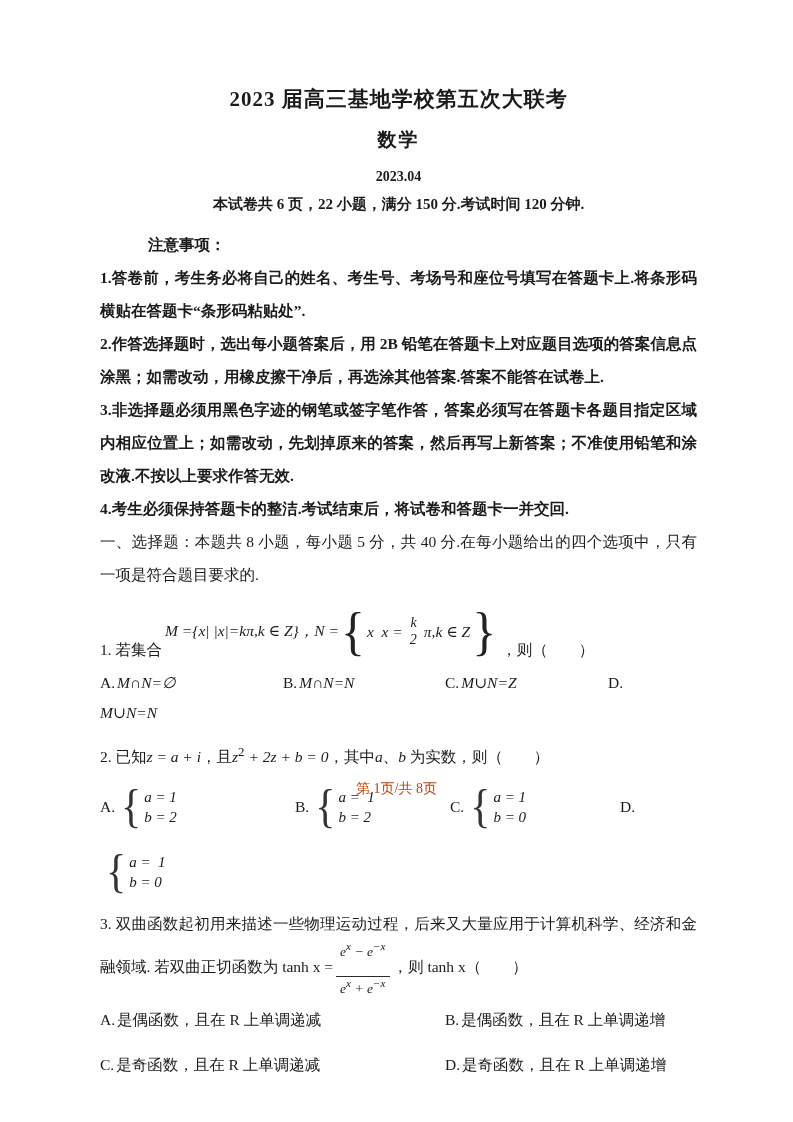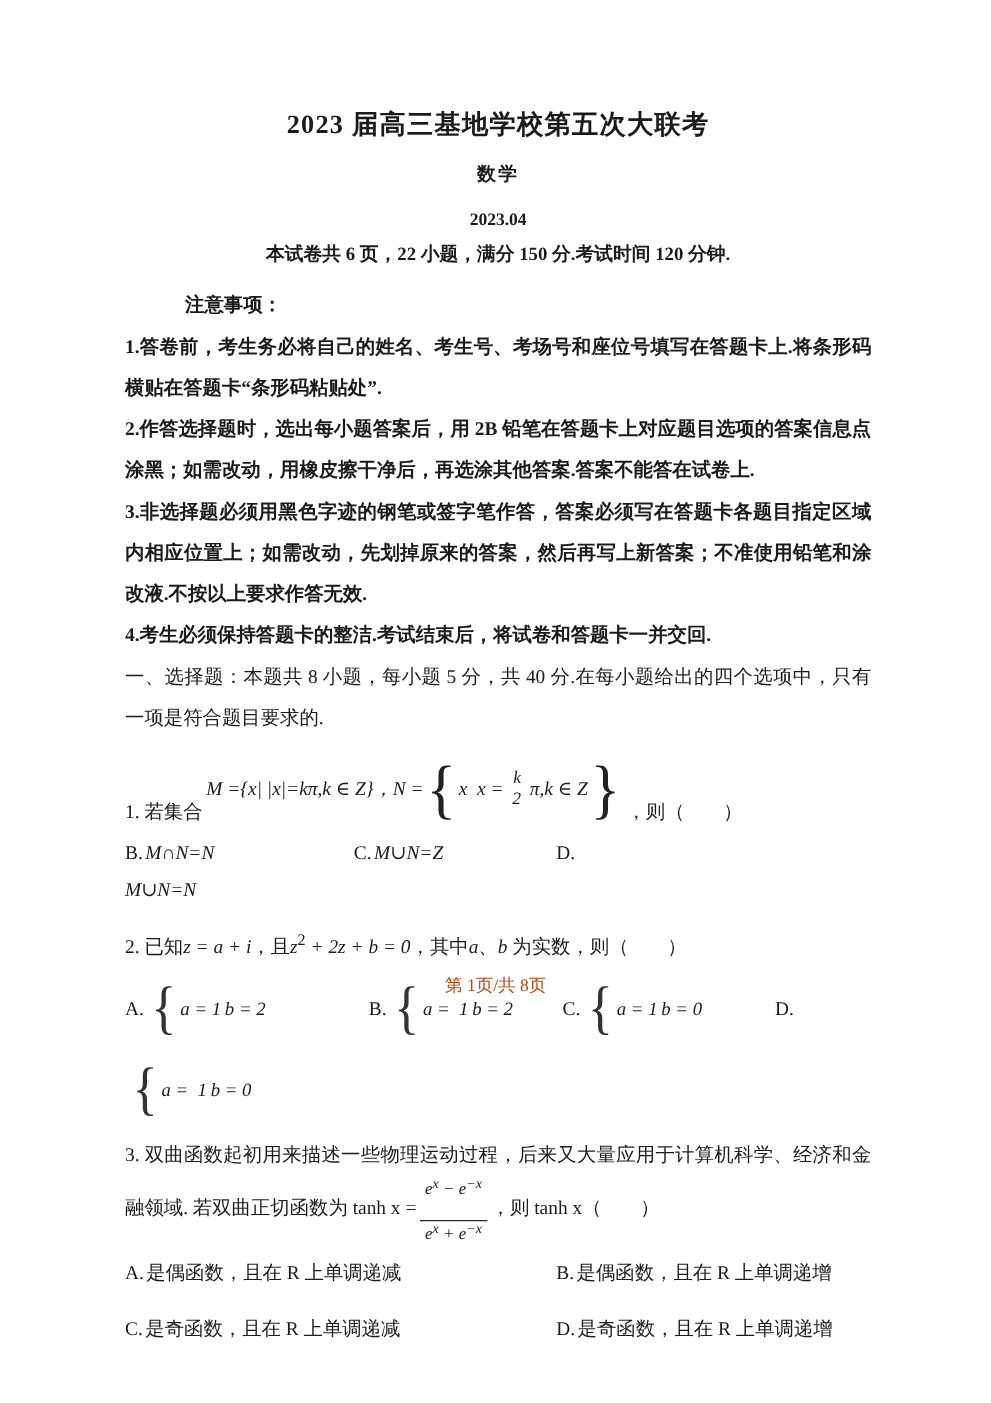--- a/index.html
+++ b/index.html
@@ -15,21 +15,21 @@
     width: 793px; height: 840px;
     padding: 86px 96px 0 100px;
     position: relative;
   }
   .center { text-align: center; }
   .b { font-weight: 400; }
   .mi { font-style: italic; }
   .pre { white-space: pre-wrap; }
 
   .exam-title { font-size: 21px; font-weight: 700; letter-spacing: 1px; line-height: 26px; }
-  .subject    { font-size: 15px; font-weight: 700; margin-top: 16px; line-height: 24px; letter-spacing: 2px; }
+  .subject    { font-size: 19px; font-weight: 700; margin-top: 16px; line-height: 24px; letter-spacing: 2px; }
   .exam-date  { font-size: 14px; font-weight: 700; margin-top: 16px; line-height: 18px; }
   .exam-info  { font-size: 15px; font-weight: 700; margin-top: 7px;  line-height: 22px; }
 
   .notice { margin-top: 13px; }
   .notice-heading { font-size: 15.5px; font-weight: 700; line-height: 33px; margin-left: 48px; }
   .notice-item { font-size: 15.5px; font-weight: 700; line-height: 33px; text-align: justify; }
 
   .section-heading { font-size: 15.5px; line-height: 33px; text-align: justify; }
 
   .question { font-size: 15.5px; }
@@ -49,21 +49,21 @@
   .opts-row-q1 { display: grid; grid-template-columns: 183px 162px 163px auto; margin-top: 6px; line-height: 30px; }
   .opt-label { margin-right: 2px; }
   .opt-wrap { line-height: 30px; }
 
   
   .q2-stem { margin-top: 8px; line-height: 31px; }
   .opts-row-q2 { display: grid; grid-template-columns: 195px 155px 170px auto; margin-top: 4px; align-items: center; min-height: 62px; }
   .opt-cell { display: inline-flex; align-items: center; }
   .cases { display: inline-flex; align-items: center; margin-left: 6px; }
   .cases .cbrace { font-size: 42px; font-weight: 300; line-height: 0.9; transform: scaleY(1.12); margin-right: 3px; color: #333; }
-  .cases .crows { display: inline-flex; flex-direction: row; gap: 3px; font-size: 15px; }
+  .cases .crows { display: inline-flex; flex-direction: column; gap: 3px; font-size: 15px; }
   .cases .crows span { white-space: pre; }
   .q2-dwrap { margin-top: 4px; min-height: 60px; display: flex; align-items: center; }
 
   
   .q3-stem { margin-top: 6px; line-height: 32px; text-align: justify; }
   .q3-stem .frac { font-size: 13.5px; }
   .opts-grid-q3 { display: grid; grid-template-columns: 345px auto; margin-top: 8px; line-height: 31px; row-gap: 14px; }
 
   .footer { position: absolute; bottom: 42px; left: 0; width: 100%; text-align: center; font-size: 14px; color: #c2410c; }
 </style>
@@ -101,20 +101,21 @@
         <span class="frac nobar mi">
           <span class="num">k</span>
           <span class="den">2</span>
         </span>
         <span class="mi pre">π,k ∈ Z</span>
         <span class="bigbrace">}</span>
       </span>
       <span class="q1-after">，则（　　）</span>
     </div>
     <div class="opts-row-q1">
+      <span><span class="opt-label">A.</span><span class="mi">M∩N=∅</span></span>
       <span><span class="opt-label">B.</span><span class="mi">M∩N=N</span></span>
       <span><span class="opt-label">C.</span><span class="mi">M∪N=Z</span></span>
       <span><span class="opt-label">D.</span></span>
     </div>
     <div class="opt-wrap mi">M∪N=N</div>
   </section>
 
   <section class="question">
     <p class="q2-stem"><span>2. 已知</span><span class="mi">z = a + i</span><span>，且</span><span class="mi">z</span><sup>2</sup><span class="mi"> + 2z + b = 0</span><span>，其中</span><span class="mi">a</span><span>、</span><span class="mi">b</span><span> 为实数，则（　　）</span></p>
     <div class="opts-row-q2">

